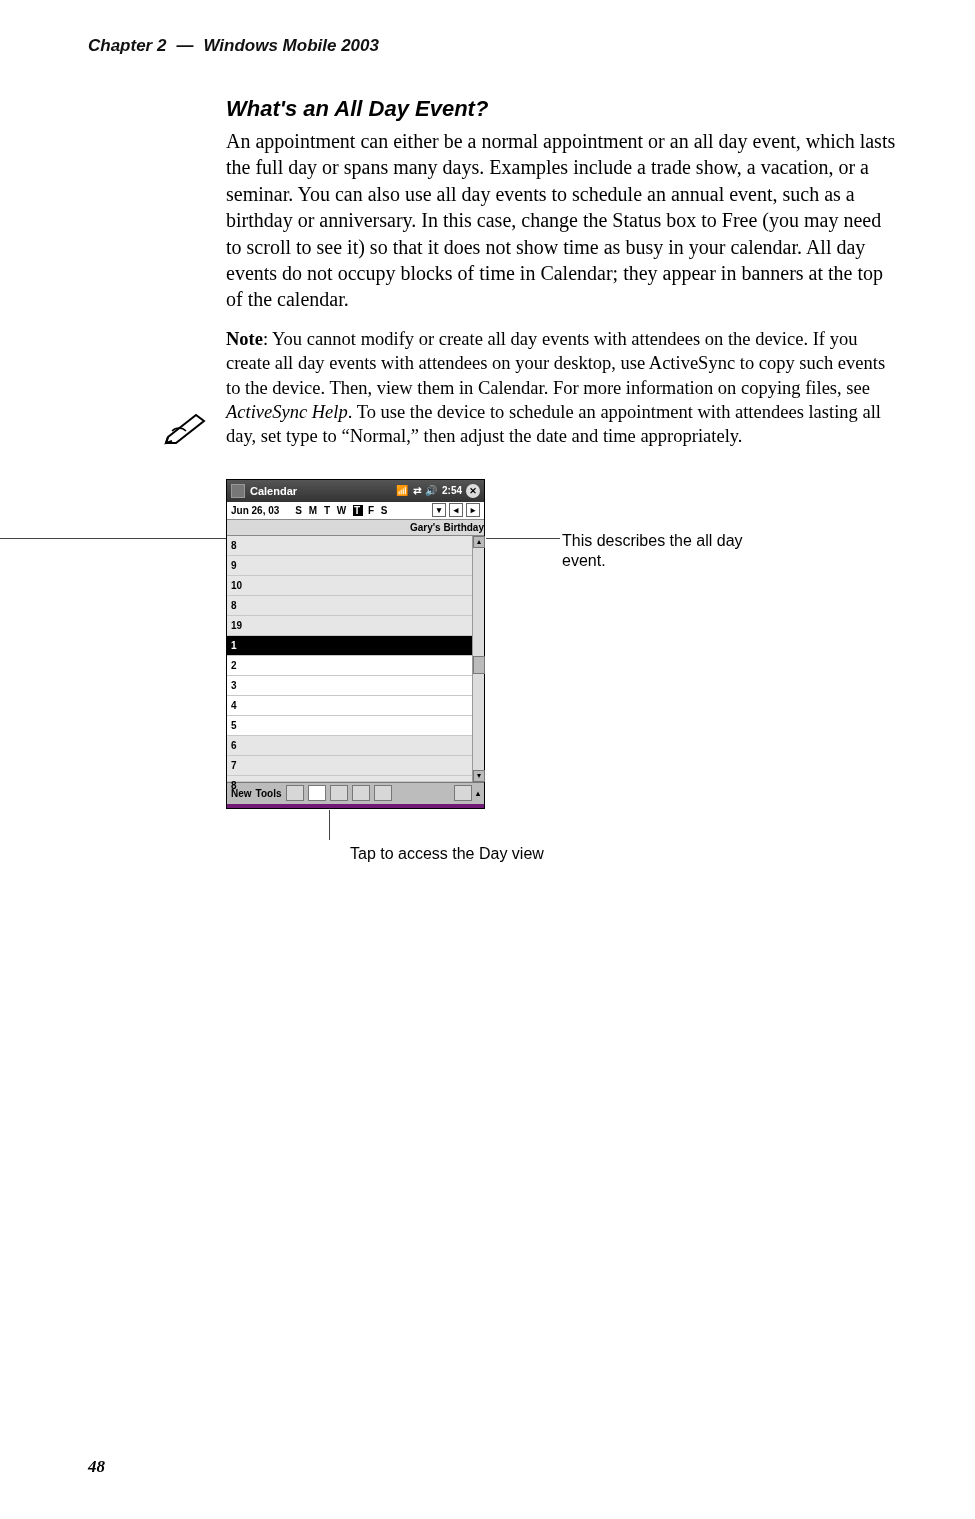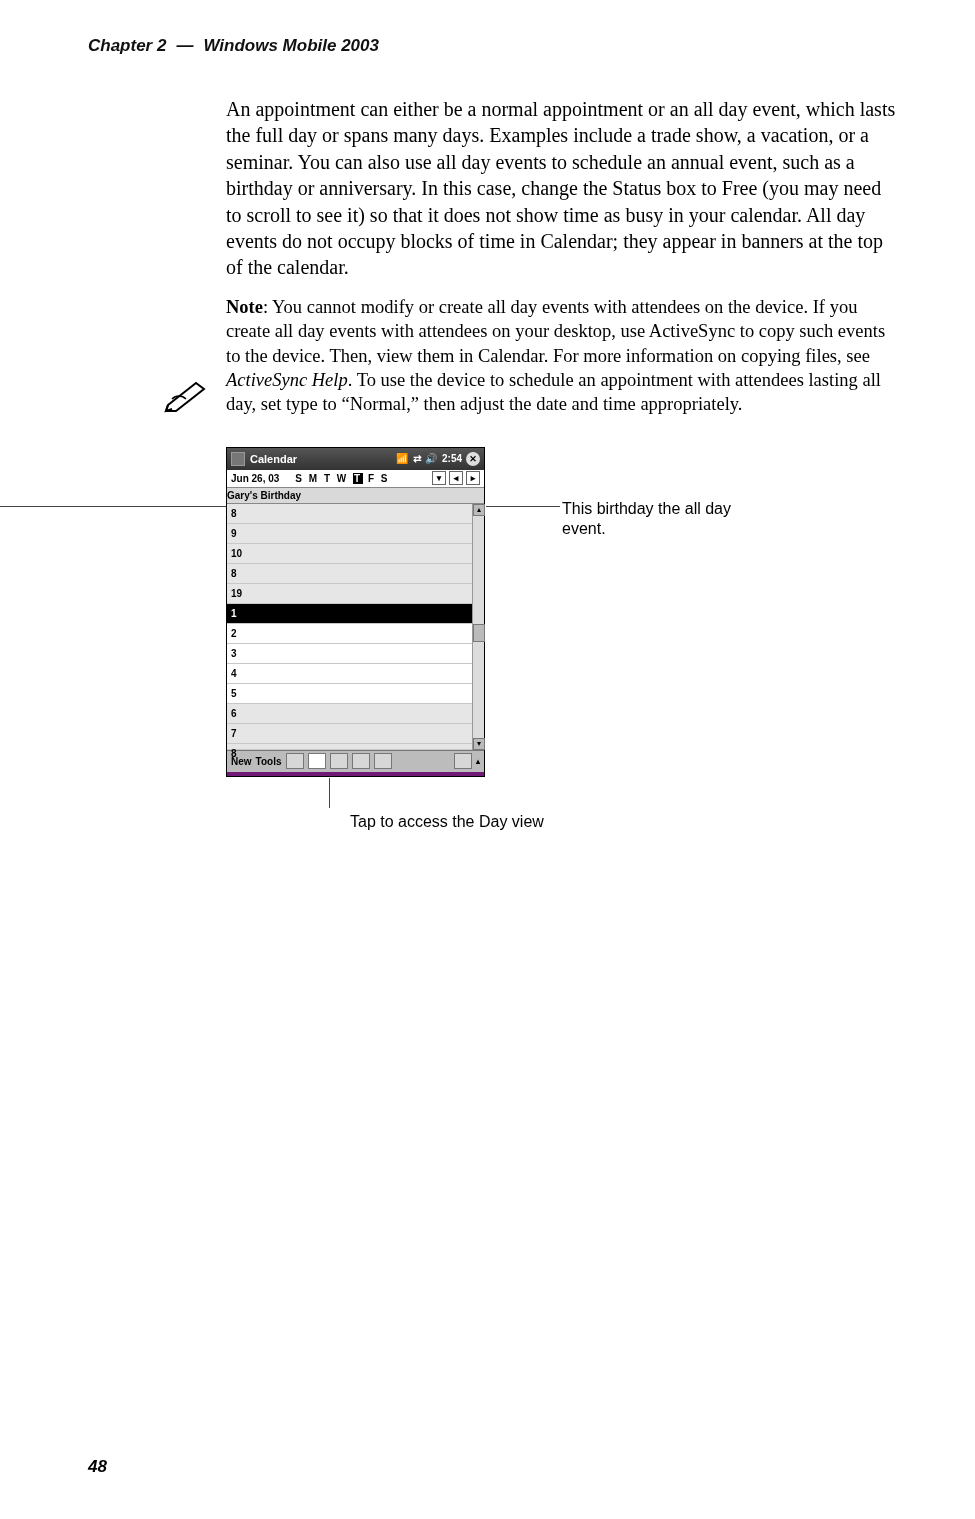--- a/index.html
+++ b/index.html
@@ -22,51 +22,52 @@
   .ds-winicon { width: 14px; height: 14px; background: #777; margin-right: 5px; border: 1px solid #999; }
   .ds-title { flex: 1; }
   .ds-status-icons { display: flex; gap: 4px; align-items: center; font-size: 10px; }
   .ds-status-icons span { display: inline-block; }
   .ds-close { width: 14px; height: 14px; border-radius: 50%; background: #ddd; color: #000; font-size: 9px; font-weight: 900; text-align: center; line-height: 14px; margin-left: 4px; }
   .ds-datebar { height: 18px; background: #fff; border-bottom: 1px solid #888; display: flex; align-items: center; font-size: 10px; font-weight: 700; padding: 0 4px; }
   .ds-date { margin-right: 16px; }
   .ds-days { letter-spacing: 2px; flex: 1; }
   .ds-days .sel { background: #000; color: #fff; padding: 0 1px; }
   .ds-navglyph { width: 14px; height: 14px; border: 1px solid #666; margin-left: 3px; background:#fff; display:flex; align-items:center; justify-content:center; font-size:9px; }
-  .ds-banner { background: #d9d9d9; text-align: left; font-size: 10px; font-weight: 700; height: 16px; line-height: 16px; border-bottom: 1px solid #888; position: relative; }
+  .ds-banner { background: #d9d9d9; text-align: right; font-size: 10px; font-weight: 700; height: 16px; line-height: 16px; border-bottom: 1px solid #888; position: relative; }
   .ds-grid { position: relative; height: 246px; background:#fff; }
   .ds-row { height: 20px; border-bottom: 1px solid #c8c8c8; font-size: 10px; font-weight: 700; padding-left: 4px; line-height: 20px; }
   .ds-row-alt { background: #e6e6e6; }
   .ds-row-sel { background: #000; color: #fff; }
   .ds-scrolltrack { position: absolute; right: 0; top: 0; bottom: 0; width: 12px; background: #dcdcdc; border-left: 1px solid #999; }
   .ds-scrollbtn { width: 12px; height: 12px; background: #bbb; border: 1px solid #777; font-size:8px; text-align:center; line-height:10px;}
   .ds-scrollthumb { position:absolute; left:0; width:12px; background:#bbb; border:1px solid #777; }
   .ds-bottombar { height: 22px; background: #bcbcbc; border-top: 1px solid #777; display: flex; align-items: center; padding: 0 4px; font-size: 10px; font-weight: 700; gap: 4px; }
   .ds-tbtn { width: 18px; height: 16px; background: #d7d7d7; border: 1px solid #777; }
   .ds-tbtn.kbd { margin-left:auto; position:relative;}
   .callout-right { position: absolute; left: 336px; top: 52px; font-family: Arial, sans-serif; font-size: 16px; line-height: 1.25; width: 200px; }
   .callout-line-h { position: absolute; top: 59px; left: 260px; width: 74px; height: 1px; background: #444; }
   .callout-bottom { position: absolute; left: 124px; top: 366px; font-family: Arial, sans-serif; font-size: 16px; }
   .callout-line-v { position: absolute; left: 103px; top: 331px; width: 1px; height: 30px; background: #444; }
   .pointer-h-seg { position:absolute; height:1px; background:#444; }
-  .footer-row { position: absolute; bottom: 42px; left: 88px; right: 88px; display: flex; justify-content: space-between; font-family: Liberation Sans, sans-serif; font-weight: 800; font-style: italic; font-size: 17px; }
+  .footer-row { position: absolute; bottom: 42px; left: 88px; right: 88px; display: flex; justify-content: space-between; font-family: Liberation Serif, serif; font-weight: 800; font-style: italic; font-size: 17px; }
 </style>
 </head>
 <body>
 
 <div class="page">
 
   <div class="header-row">
     <span class="header-chapter">Chapter 2</span>
     <span class="header-dash">—</span>
     <span>Windows Mobile 2003</span>
   </div>
 
   <div class="content-col">
 
+    <div class="section-title">What's an All Day Event?</div>
 
     <div class="body-para">An appointment can either be a normal appointment or an all day event, which lasts the full day or spans many days. Examples include a trade show, a vacation, or a seminar. You can also use all day events to schedule an annual event, such as a birthday or anniversary. In this case, change the Status box to Free (you may need to scroll to see it) so that it does not show time as busy in your calendar. All day events do not occupy blocks of time in Calendar; they appear in banners at the top of the calendar.</div>
 
     <div class="note-row">
       <div class="note-icon-wrap">
         <svg class="note-icon" viewBox="0 0 48 36">
           <path d="M6 28 L34 6 L42 12 L14 34 L4 34 Z" fill="none" stroke="#000" stroke-width="2"></path>
           <path d="M6 28 L4 34 L10 32" fill="none" stroke="#000" stroke-width="2"></path>
           <path d="M10 22 C14 18 20 18 24 22" fill="none" stroke="#000" stroke-width="1.5"></path>
         </svg>
@@ -127,21 +128,21 @@
           <span class="ds-tbtn" style="background:#fff;"></span>
           <span class="ds-tbtn"></span>
           <span class="ds-tbtn"></span>
           <span class="ds-tbtn"></span>
           <span class="ds-tbtn kbd"></span>
           <span style="font-size:8px;">▴</span>
         </div>
       </div>
 
       <div class="callout-line-h"></div>
-      <div class="callout-right">This birthday the all day event.</div>
+      <div class="callout-right">This describes the all day event.</div>
 
       <div class="callout-line-v"></div>
       <div class="callout-bottom">Tap to access the Day view</div>
     </div>
 
   </div>
 
   <div class="footer-row">
     <span>48</span>
   </div>

